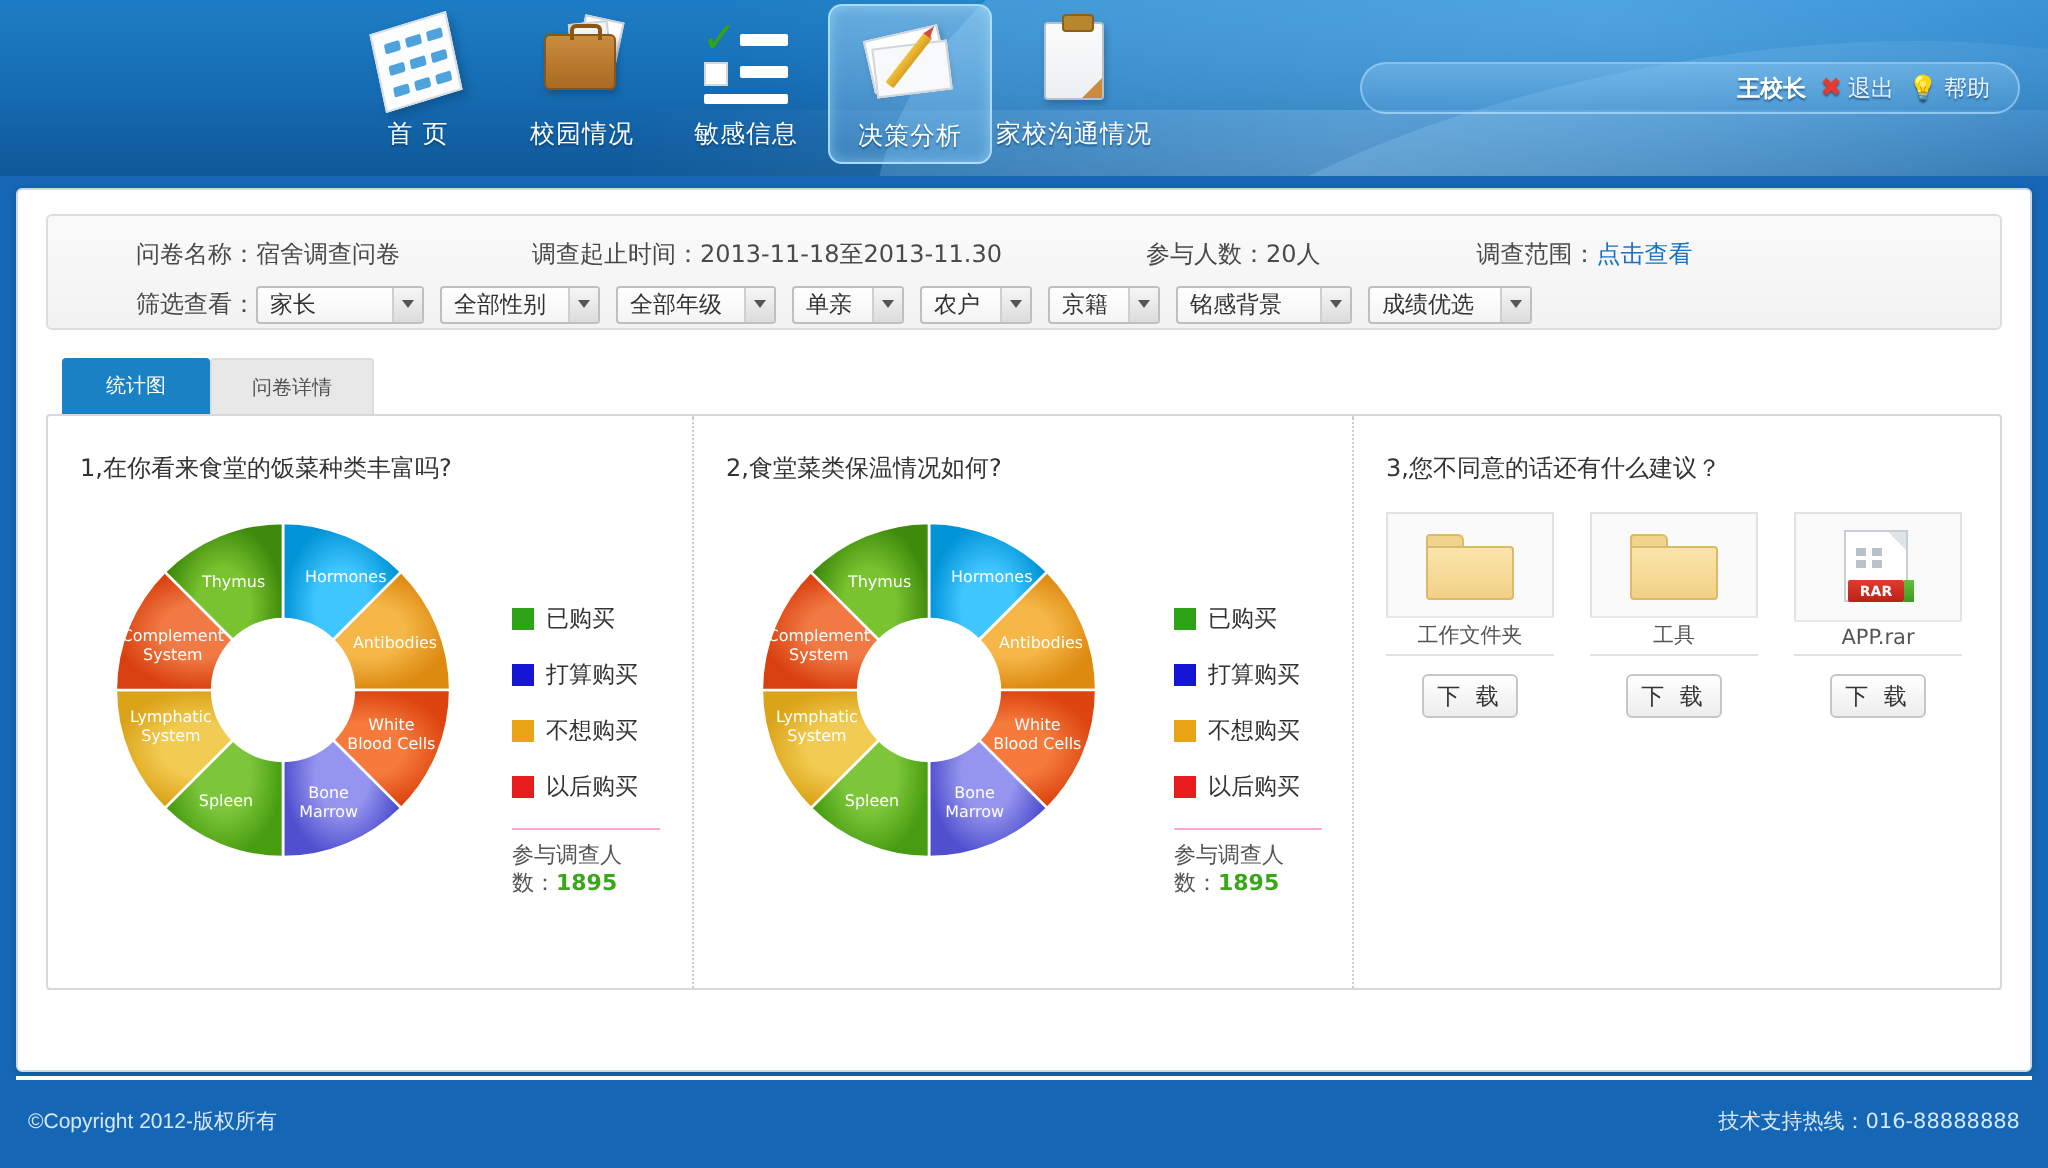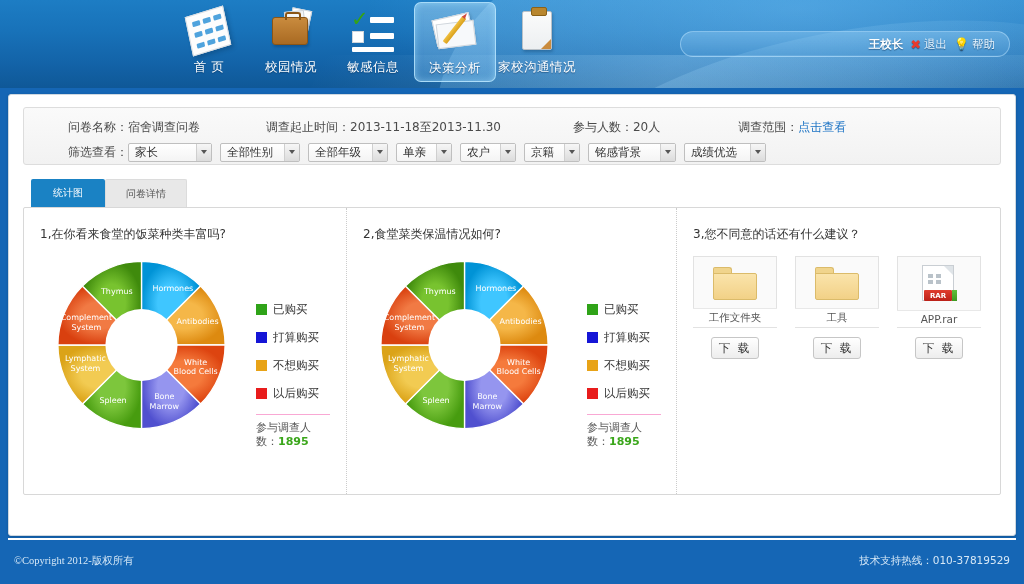--- a/index.html
+++ b/index.html
@@ -256,21 +256,21 @@
     display:flex; align-items:center; justify-content:center; cursor:pointer;
   }
 
   
   .footer {
     position:absolute; left:0; top:540px; width:1024px; height:44px;
     background:#1566b5;
   }
   .footer .line { position:absolute; left:8px; top:-2px; width:1008px; height:2px; background:#ffffff; }
   .footer .copy { position:absolute; left:14px; top:14px; font-size:10.5px; color:#d6e8f7;
-                  font-family:Liberation Serif, serif; }
+                  font-family:Liberation Sans, sans-serif; }
   .footer .hot { position:absolute; right:14px; top:14px; font-size:10.5px; color:#d6e8f7; }
 </style>
 </head>
 <body>
 
 <div class="header">
   <div class="swoosh1"></div>
   <div class="swoosh2"></div>
   <div class="swoosh3"></div>
 
@@ -612,14 +612,14 @@
 
       </div>
     </div>
 
   </div>
 </div>
 
 <div class="footer">
   <div class="line"></div>
   <div class="copy">©Copyright 2012-版权所有</div>
-  <div class="hot">技术支持热线：010-37819529</div>
+  <div class="hot">技术支持热线：016-88888888</div>
 </div>
 
 </body></html>

